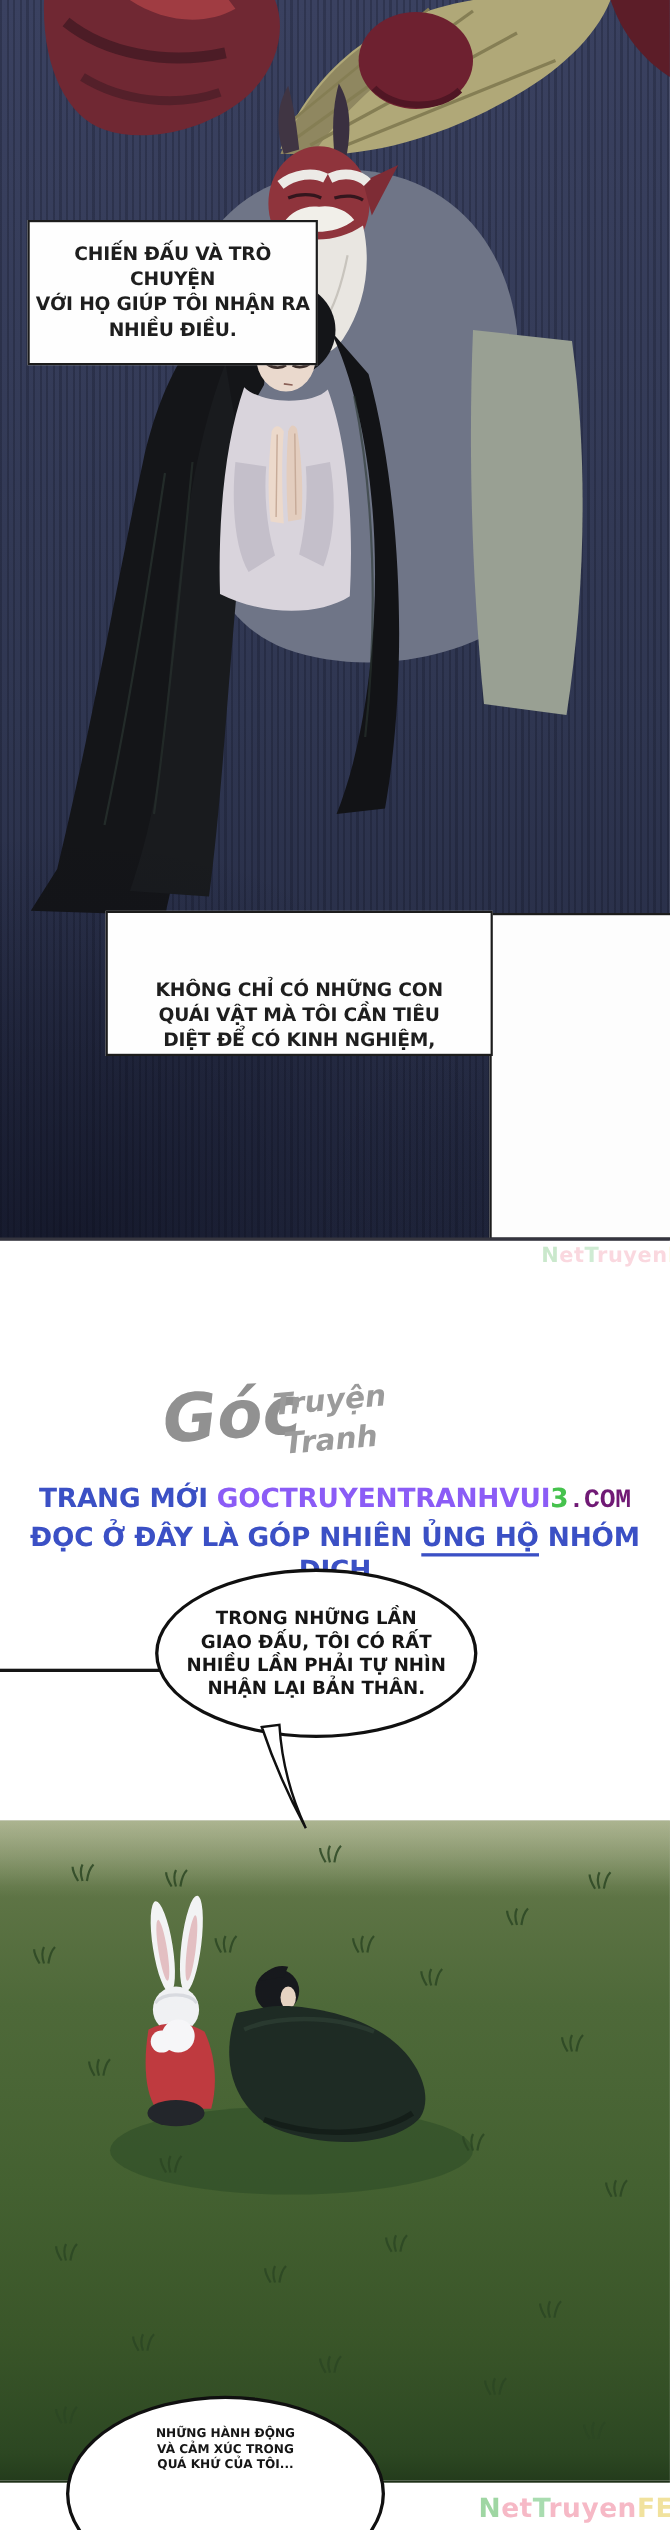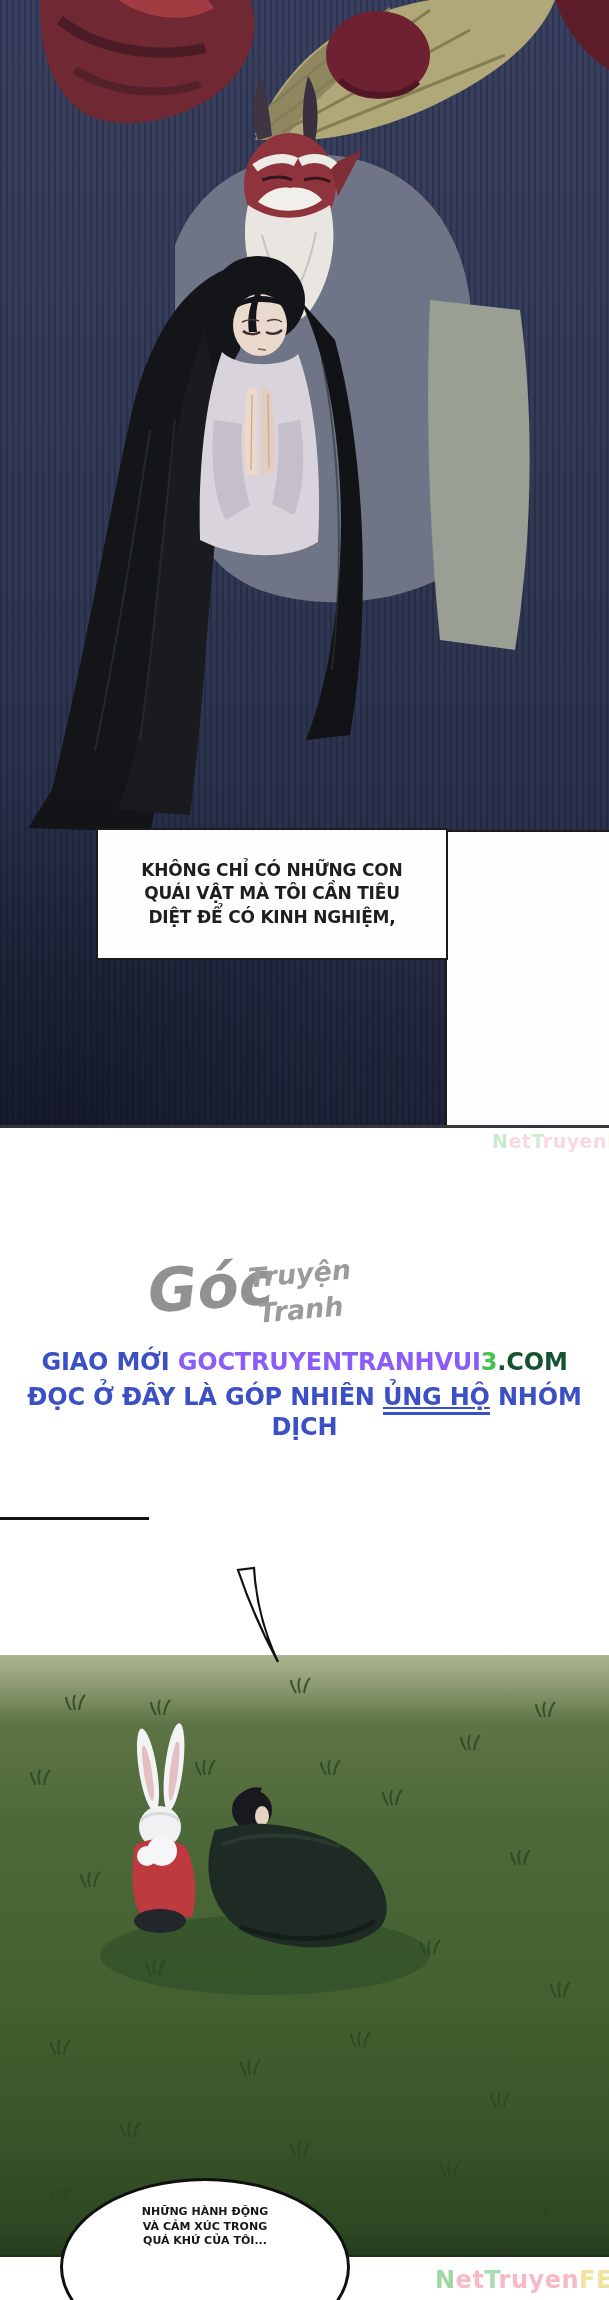--- a/index.html
+++ b/index.html
@@ -18,34 +18,34 @@
   #panel-bottom-line{left:0;top:1125px;width:609px;height:3px;background:#35353f;z-index:30;}
 
   
   .cap-box{background:#fefefe;border:2px solid #1c1c1c;display:flex;align-items:center;
     justify-content:center;box-sizing:border-box;z-index:21;}
   .cap-text{font-weight:bold;font-size:17px;line-height:1.36;letter-spacing:-0.2px;color:#1e1e1e;
     text-align:center;white-space:pre-line;}
   #caption-box-1{left:25px;top:200px;width:264px;height:132px;}
   #caption-box-blank{left:445px;top:830px;width:170px;height:297px;background:#fdfdfd;
     border:2px solid #1c1c1c;box-sizing:border-box;z-index:20;}
-  #caption-box-2{left:96px;top:828px;width:352px;height:132px;z-index:22;}
+  #caption-box-2{left:96px;top:828px;width:352px;height:132px;z-index:22;align-items:flex-end;}
   #caption-box-3{left:168px;top:966px;width:390px;height:159px;z-index:23;}
 
   
   .logo-txt{color:#919191;font-style:italic;font-weight:bold;z-index:5;}
   #logo-goc{left:148px;top:1252px;font-size:60px;transform:rotate(-4deg);}
   #logo-truyen{left:248px;top:1258px;font-size:27px;transform:rotate(-5deg);color:#9b9b9b;}
   #logo-tranh{left:258px;top:1294px;font-size:27px;transform:rotate(-5deg);color:#9b9b9b;}
   .promo-line{left:0;width:609px;text-align:center;font-weight:800;font-size:24px;
     letter-spacing:-0.2px;line-height:30px;}
   #promo-line-1{top:1347px;color:#3b50c5;}
-  #promo-line-1 .site{color:#8b5cf6;} #promo-line-1 .num{color:#46c24d;} #promo-line-1 .tld{color:#14532d;}
+  #promo-line-1 .site{color:#8b5cf6;} #promo-line-1 .num{color:#46c24d;} #promo-line-1 .tld{color:#701a75;font-family:Liberation Mono, monospace;}
   #promo-line-2{top:1382px;color:#3b50c5;}
-  #promo-line-2 .ul{border-bottom:3px solid #3b50c5;padding-bottom:1px;text-decoration:underline;}
+  #promo-line-2 .ul{border-bottom:3px solid #3b50c5;padding-bottom:1px;}
 
   
   .bubble{background:#fff;border:3px solid #101010;border-radius:50%;box-sizing:border-box;
     display:flex;align-items:center;justify-content:center;}
   .bub-text{font-weight:bold;color:#161616;text-align:center;white-space:pre-line;}
   #speech-bubble-1{left:141px;top:1426px;width:293px;height:154px;z-index:6;}
   #speech-bubble-1 .bub-text{font-size:16.5px;line-height:1.3;width:260px;}
   #divider-line{left:0;top:1517px;width:149px;height:3px;background:#151515;}
   #bubble-tail{left:216px;top:1560px;z-index:7;}
 
@@ -130,40 +130,51 @@
         <path d="M247,392 C244,420 243,450 246,474 L258,476 C256,446 256,416 258,392 C254,386 250,386 247,392 Z" fill="#ecd9cb"></path>
         <path d="M262,392 C260,418 260,448 262,474 L274,472 C276,444 274,414 270,390 C267,385 264,386 262,392 Z" fill="#e3cdbe"></path>
         <path d="M252,395 L251,470 M268,394 L269,468" stroke="#c7ab99" stroke-width="1.3" fill="none"></path>
       </g>
     </svg>
     <div class="vignette"></div>
   </div>
   <div id="panel-bottom-line" class="abs"></div>
 
   <div id="caption-box-blank" class="abs"></div>
+  <div id="caption-box-1" class="abs cap-box">
+    <div class="cap-text">CHIẾN ĐẤU VÀ TRÒ CHUYỆN
+VỚI HỌ GIÚP TÔI NHẬN RA
+NHIỀU ĐIỀU.</div>
+  </div>
   <div id="caption-box-2" class="abs cap-box">
     <div class="cap-text">KHÔNG CHỈ CÓ NHỮNG CON
 QUÁI VẬT MÀ TÔI CẦN TIÊU
 DIỆT ĐỂ CÓ KINH NGHIỆM,</div>
   </div>
 
   <div id="logo-goc" class="abs logo-txt">Góc</div>
   <div id="logo-truyen" class="abs logo-txt">Truyện</div>
   <div id="logo-tranh" class="abs logo-txt">Tranh</div>
 
   <div id="promo-line-1" class="abs promo-line">
-    <span>GIAO MỚI </span><span class="site">GOCTRUYENTRANHVUI</span><span class="num">3</span><span class="tld">.COM</span>
+    <span>TRANG MỚI </span><span class="site">GOCTRUYENTRANHVUI</span><span class="num">3</span><span class="tld">.COM</span>
   </div>
   <div id="promo-line-2" class="abs promo-line">
     <span>ĐỌC Ở ĐÂY LÀ GÓP NHIÊN </span><span class="ul">ỦNG HỘ</span><span> NHÓM DỊCH</span>
   </div>
 
   <div id="watermark-mid" class="abs watermark"><span style="color: rgb(159, 214, 163);">N</span><span style="color: rgb(246, 185, 198);">e</span><span style="color: rgb(246, 185, 198);">t</span><span style="color: rgb(169, 220, 176);">T</span><span style="color: rgb(246, 185, 198);">r</span><span style="color: rgb(246, 185, 198);">u</span><span style="color: rgb(246, 185, 198);">y</span><span style="color: rgb(246, 185, 198);">e</span><span style="color: rgb(246, 185, 198);">n</span><span style="color: rgb(241, 226, 158);">F</span></div>
 
   <div id="divider-line" class="abs"></div>
+  <div id="speech-bubble-1" class="abs bubble">
+    <div class="bub-text">TRONG NHỮNG LẦN
+GIAO ĐẤU, TÔI CÓ RẤT
+NHIỀU LẦN PHẢI TỰ NHÌN
+NHẬN LẠI BẢN THÂN.</div>
+  </div>
   <svg id="bubble-tail" class="abs" width="80" height="110" viewBox="0 0 80 110">
     <path d="M22,10 C34,46 48,76 62,102 C48,72 40,42 38,8 Z" fill="#ffffff" stroke="#101010" stroke-width="2.2"></path>
   </svg>
 
   <div id="panel-grass" class="abs">
     <svg width="609" height="600" viewBox="0 0 609 600" style="position:absolute;inset:0;">
       <defs>
         <g id="tuft">
           <path d="M0,0 C-2,-6 -2,-11 0,-15 M4,0 C5,-7 7,-12 10,-15 M-4,0 C-7,-5 -9,-9 -9,-13" stroke="#2b4723" stroke-width="2" fill="none" opacity=".85"></path>
         </g>

